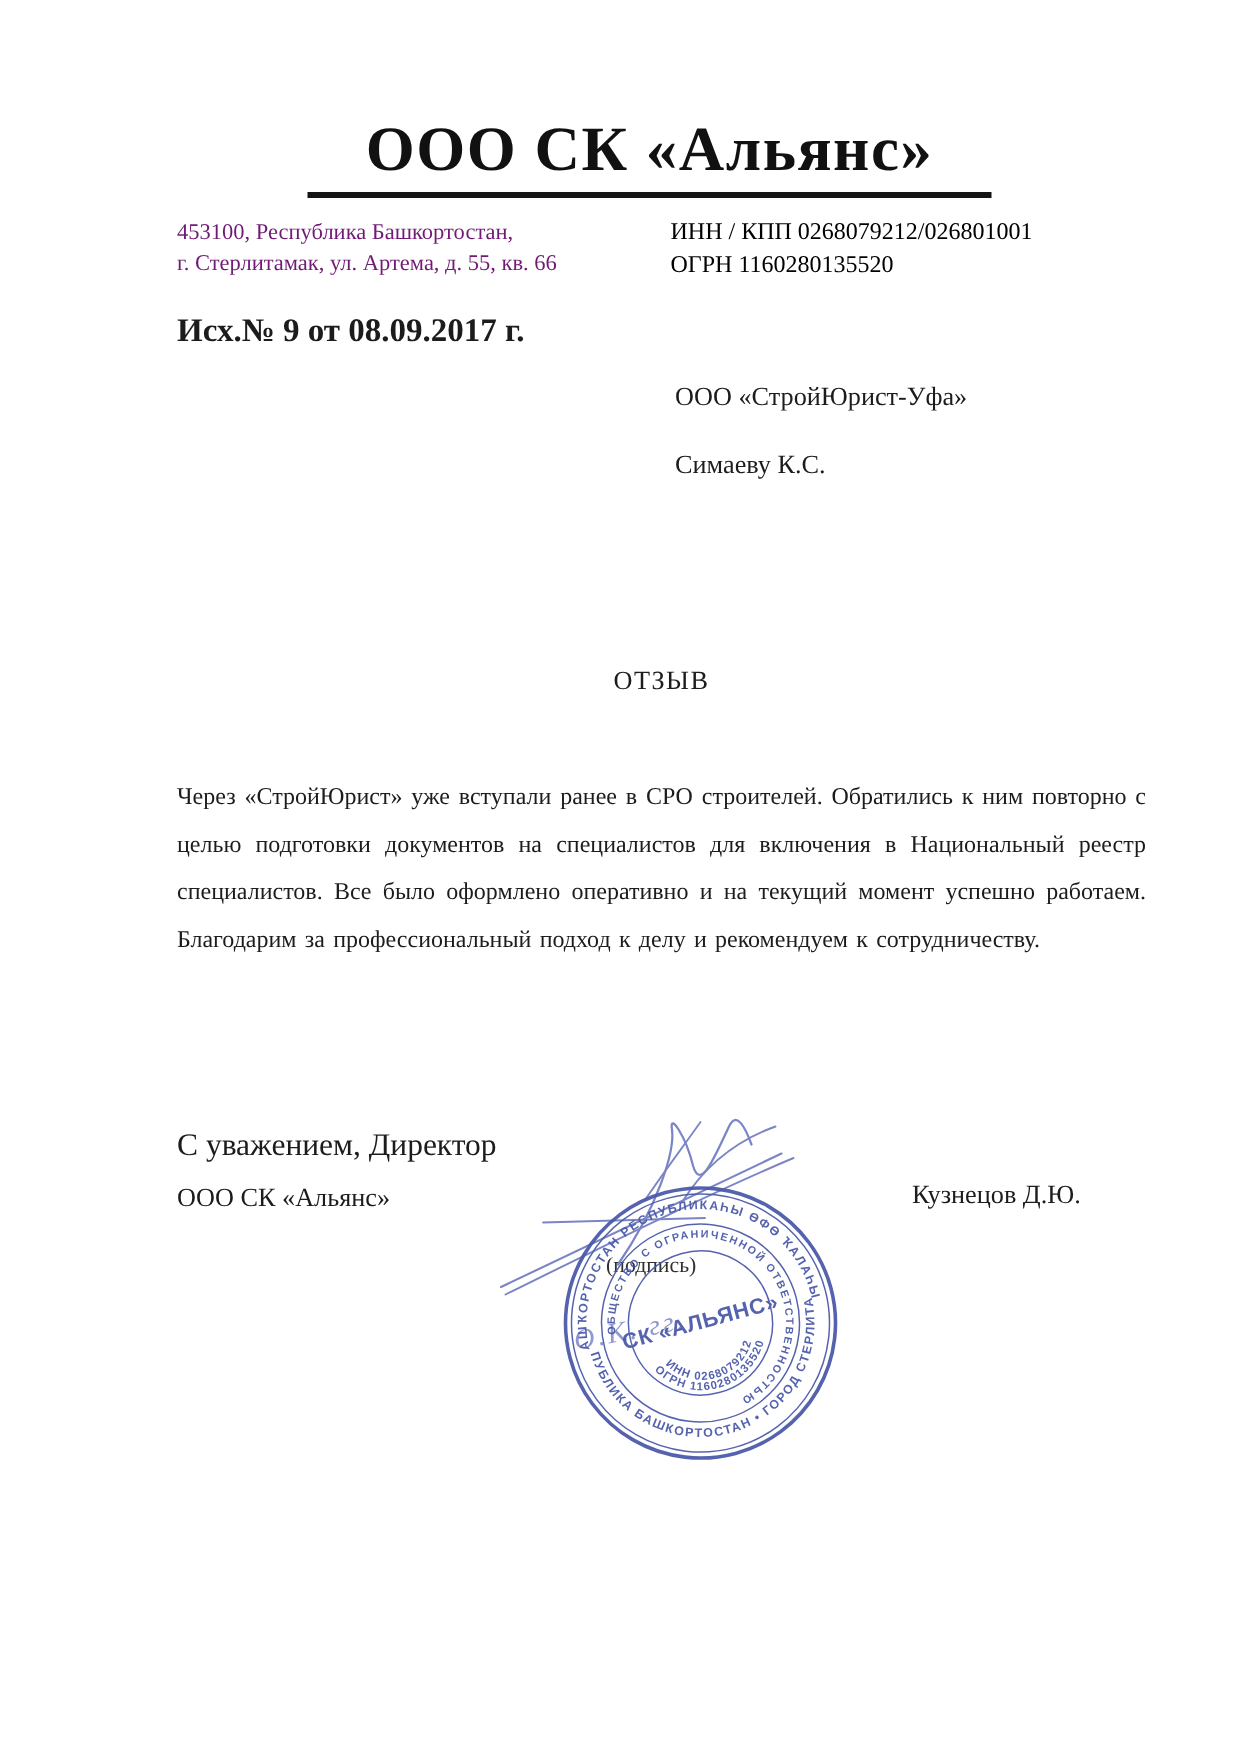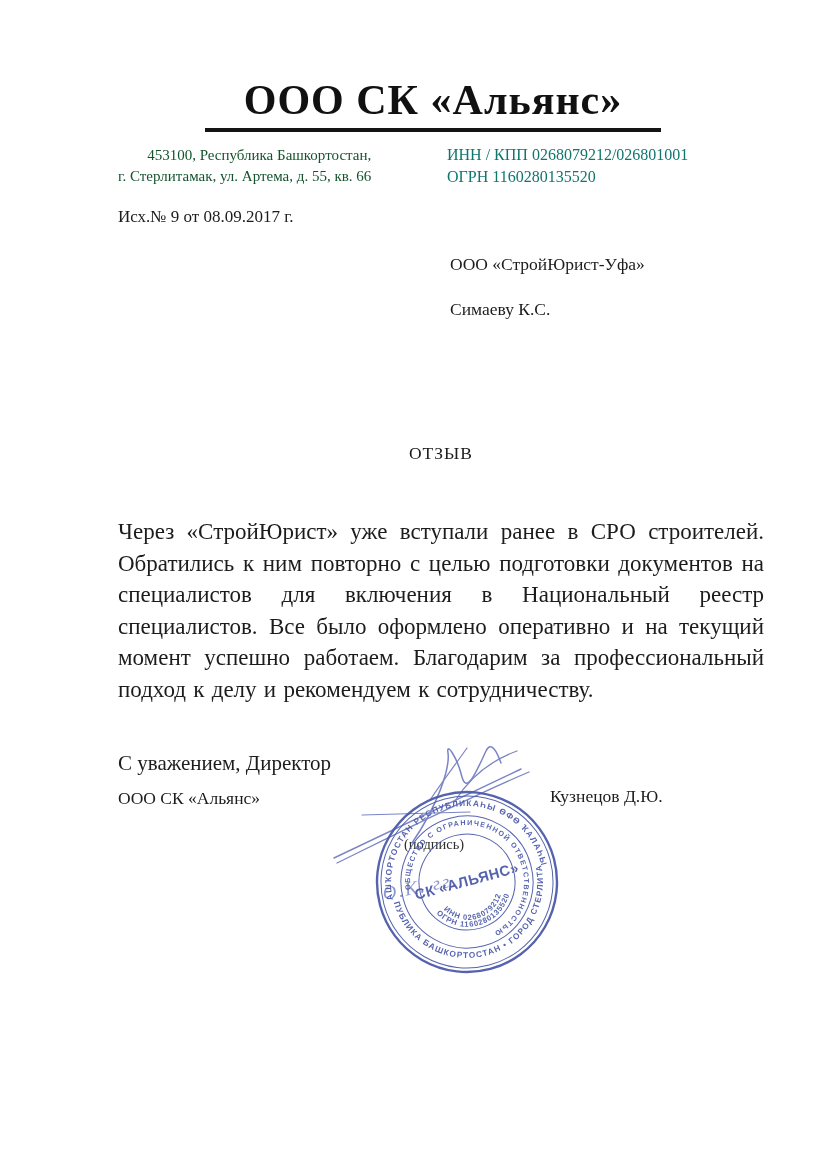--- a/index.html
+++ b/index.html
@@ -6,33 +6,33 @@
   .page{
     position:relative;width:826px;height:1169px;background:#ffffff;overflow:hidden;
     font-family:"Liberation Serif","DejaVu Serif",serif;color:#1c1c1c;padding-left:33px;
   }
   .abs{position:absolute;}
   .title{
     left:205px;top:76px;width:456px;text-align:center;
     font-size:42px;font-weight:bold;letter-spacing:1px;color:#111;
     border-bottom:4px solid #141414;padding-bottom:4px;white-space:nowrap;
   }
-  .addr{left:118px;top:145px;font-size:15px;line-height:21px;color:#14532d;text-align:right;}
-  .req{left:447px;top:144px;font-size:16px;line-height:22px;color:#0f766e;}
-  .ref{left:118px;top:207px;font-size:17px;}
+  .addr{left:118px;top:145px;font-size:15px;line-height:21px;color:#701a75;}
+  .req{left:447px;top:144px;font-size:16px;line-height:22px;color:#000000;}
+  .ref{left:118px;top:207px;font-size:22px;font-weight:bold;}
   .recipient{left:450px;top:254px;font-size:17.5px;}
   .recipient div{margin-bottom:24px;}
   .heading{left:118px;top:443px;width:646px;text-align:center;font-size:17.5px;letter-spacing:1px;}
   .body-text{
-    left:118px;top:516px;width:646px;font-size:23px;line-height:31.6px;
+    left:118px;top:516px;width:646px;font-size:16px;line-height:31.6px;
     text-align:justify;word-spacing:1.5px;
   }
   .sign1{left:118px;top:751px;font-size:21px;font-family:Liberation Serif, serif;}
   .sign2{left:118px;top:788px;font-size:17.5px;}
-  .signer{left:550px;top:786px;font-size:17.5px;}
+  .signer{left:608px;top:786px;font-size:17.5px;}
   .podpis{left:404px;top:836px;font-size:14.5px;color:#30302e;}
   .sig-svg{left:318px;top:728px;pointer-events:none;}
   .stamp-svg{left:374px;top:789px;pointer-events:none;opacity:.93;}
   .stamp-ring-text{font-family:"Liberation Sans","DejaVu Sans",sans-serif;font-weight:bold;}
   .rt-outer{font-size:8.3px;letter-spacing:1.1px;}
   .rt-inner{font-size:7.2px;letter-spacing:1.3px;}
   .rt-num{font-size:7.6px;letter-spacing:.8px;}
   .stamp-center{font-family:"Liberation Sans","DejaVu Sans",sans-serif;font-weight:bold;font-size:14.5px;letter-spacing:.5px;}
   .hand{font-style:italic;font-size:19px;letter-spacing:2px;}
 </style>

